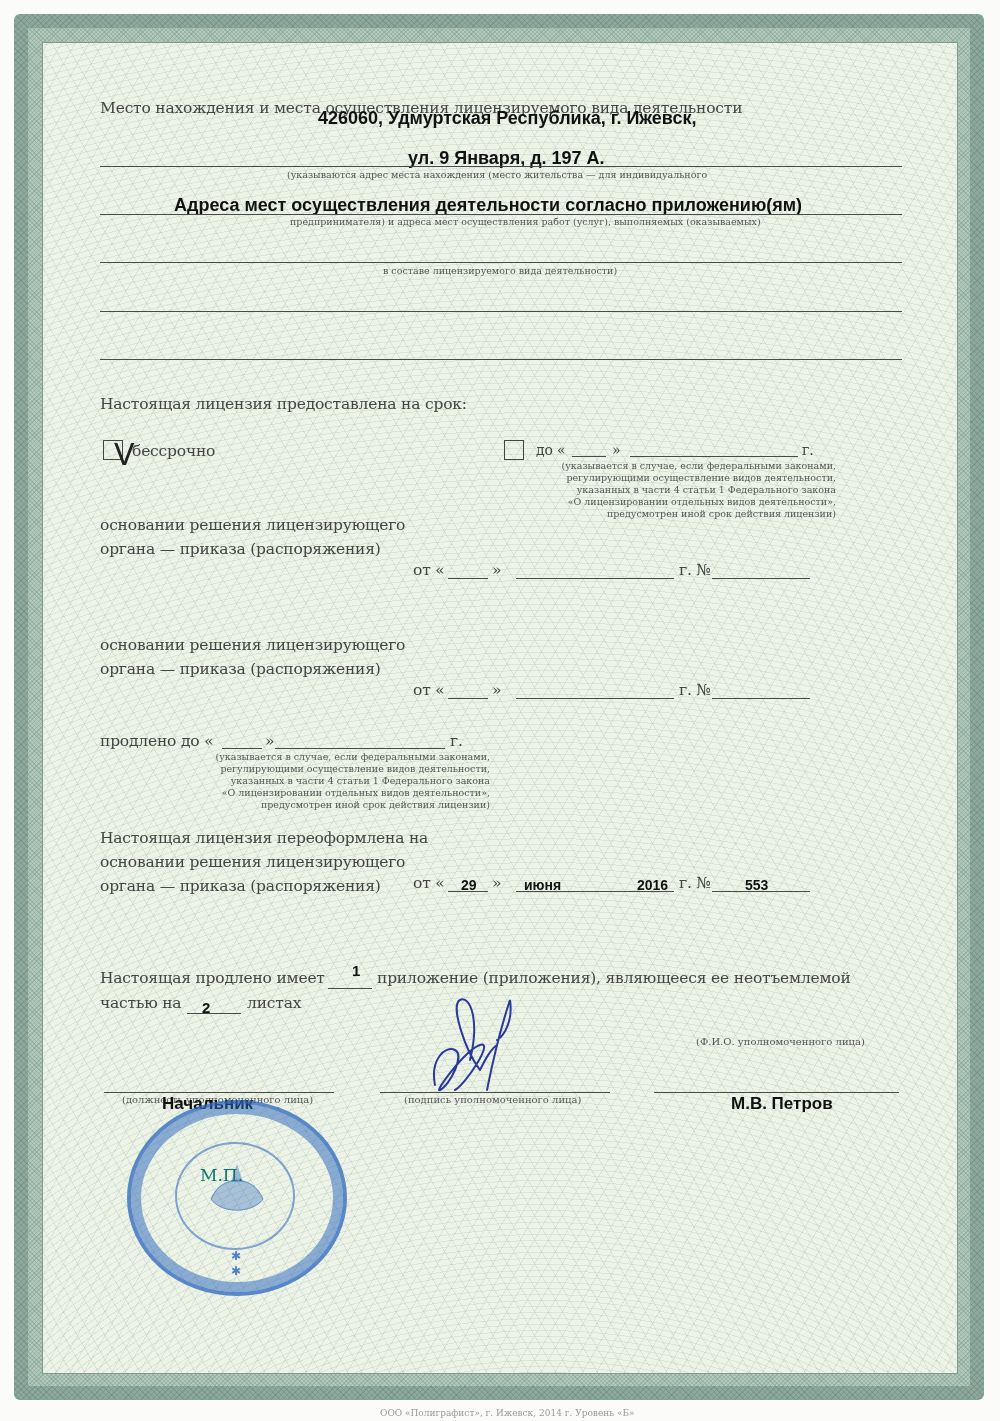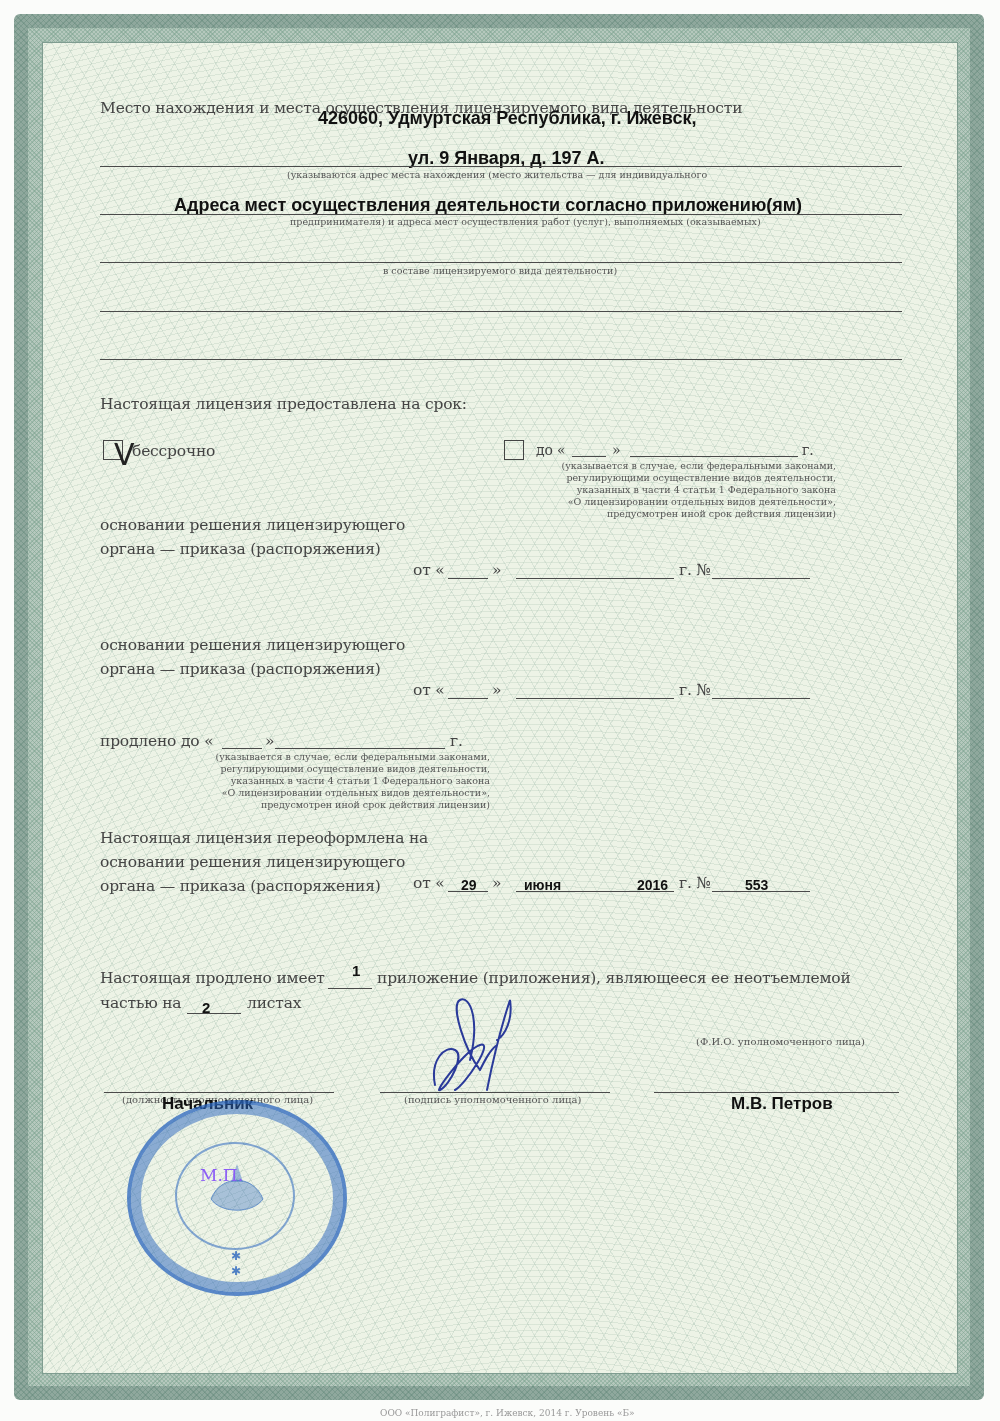--- a/index.html
+++ b/index.html
@@ -49,21 +49,21 @@
       border: 4px solid rgba(40,100,190,0.75);
       box-shadow: inset 0 0 0 8px rgba(255,255,255,0), inset 0 0 0 10px rgba(40,100,190,0.5);
     }
     .stamp-inner {
       position: absolute; left: 44px; top: 38px; width: 116px; height: 104px; border-radius: 50%;
       border: 2px solid rgba(40,100,190,0.55);
     }
     .stamp-ring-text {
       position: absolute; left: 0; top: 0; width: 212px; height: 188px;
     }
-    .mp { position: absolute; left: 200px; top: 1165px; font-family: "DejaVu Serif", serif; font-size: 17px; color: #8b5cf6; }
+    .mp { position: absolute; left: 200px; top: 1165px; font-family: "DejaVu Serif", serif; font-size: 17px; color: #0f766e; }
     .stamp-star { position: absolute; color: rgba(40,100,190,0.8); font-size: 12px; font-family: "DejaVu Sans", sans-serif; }
 
     .footer-text { position: absolute; left: 380px; top: 1408px; font-size: 9px; color: #999; font-family: "DejaVu Serif", serif; }
   </style>
 </head>
 <body>
 
 <div class="page-bg"></div>
 <div class="border-outer"></div>
 <div class="border-mid"></div>

